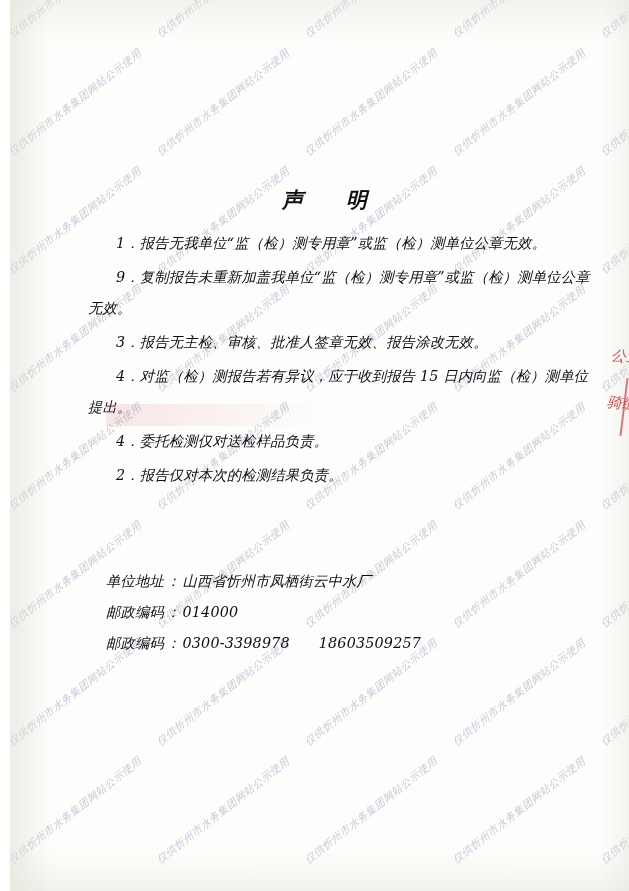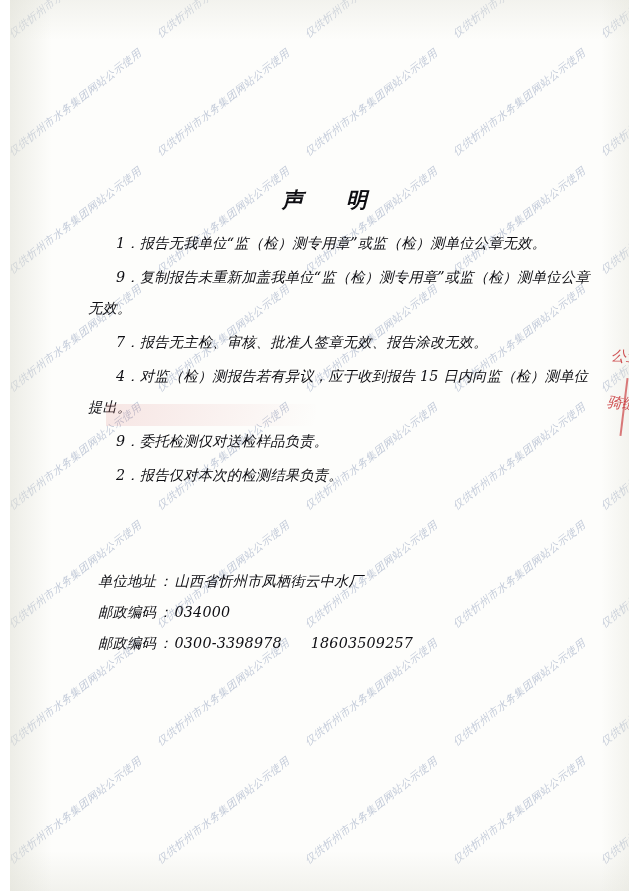--- a/index.html
+++ b/index.html
@@ -105,20 +105,21 @@
   }
   .contact-row {
     font-size: 14.3px;
     line-height: 31px;
     margin: 0;
     white-space: pre;
     letter-spacing: 0.2px;
   }
   .contact-label {
     display: inline-block;
+    margin-left: 8px;
   }
   .contact-sep {
     display: inline-block;
     padding: 0 2px;
   }
   .contact-value {
     display: inline-block;
     font-family: "DejaVu Serif", "Liberation Serif", serif;
   }
 
@@ -212,29 +213,29 @@
       <div class="wm" style="left: 588px; top: 856px; color: rgba(122, 140, 176, 0.45);">仅供忻州市水务集团网站公示使用</div>
     </div>
 
   <div id="doc">
 
     <div id="doc-title">声　明</div>
 
     <div id="clauses">
         <p class="clause">1．报告无我单位“监（检）测专用章”或监（检）测单位公章无效。</p>
         <p class="clause">9．复制报告未重新加盖我单位“监（检）测专用章”或监（检）测单位公章无效。</p>
-        <p class="clause">7．报告无主检、审核、批准人签章无效、报告涂改无效。</p>
+        <p class="clause">3．报告无主检、审核、批准人签章无效、报告涂改无效。</p>
         <p class="clause">4．对监（检）测报告若有异议，应于收到报告 15 日内向监（检）测单位提出。</p>
-        <p class="clause">9．委托检测仅对送检样品负责。</p>
+        <p class="clause">4．委托检测仅对送检样品负责。</p>
         <p class="clause">2．报告仅对本次的检测结果负责。</p>
       </div>
 
     <div id="contact">
         <p class="contact-row"><span class="contact-label">单位地址</span><span class="contact-sep">：</span><span class="contact-value">山西省忻州市凤栖街云中水厂</span></p>
-        <p class="contact-row"><span class="contact-label">邮政编码</span><span class="contact-sep">：</span><span class="contact-value">034000</span></p>
+        <p class="contact-row"><span class="contact-label">邮政编码</span><span class="contact-sep">：</span><span class="contact-value">014000</span></p>
         <p class="contact-row"><span class="contact-label">邮政编码</span><span class="contact-sep">：</span><span class="contact-value">0300-3398978　　18603509257</span></p>
       </div>
 
   </div>
 
   <div id="smudge"></div>
 
   <div id="stamp-marks">
     <div class="stamp-stroke" id="stamp-a">公章</div>
     <div class="stamp-stroke" id="stamp-b">骑缝</div>

